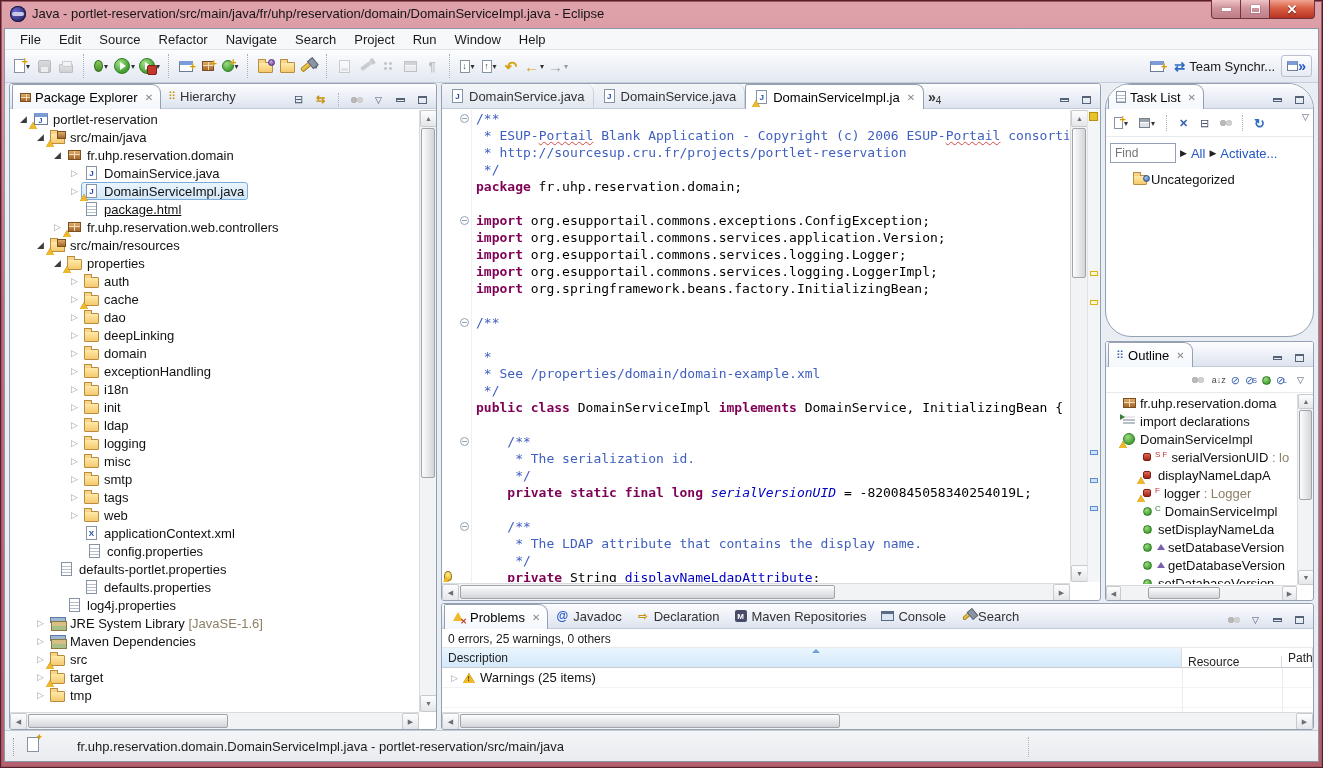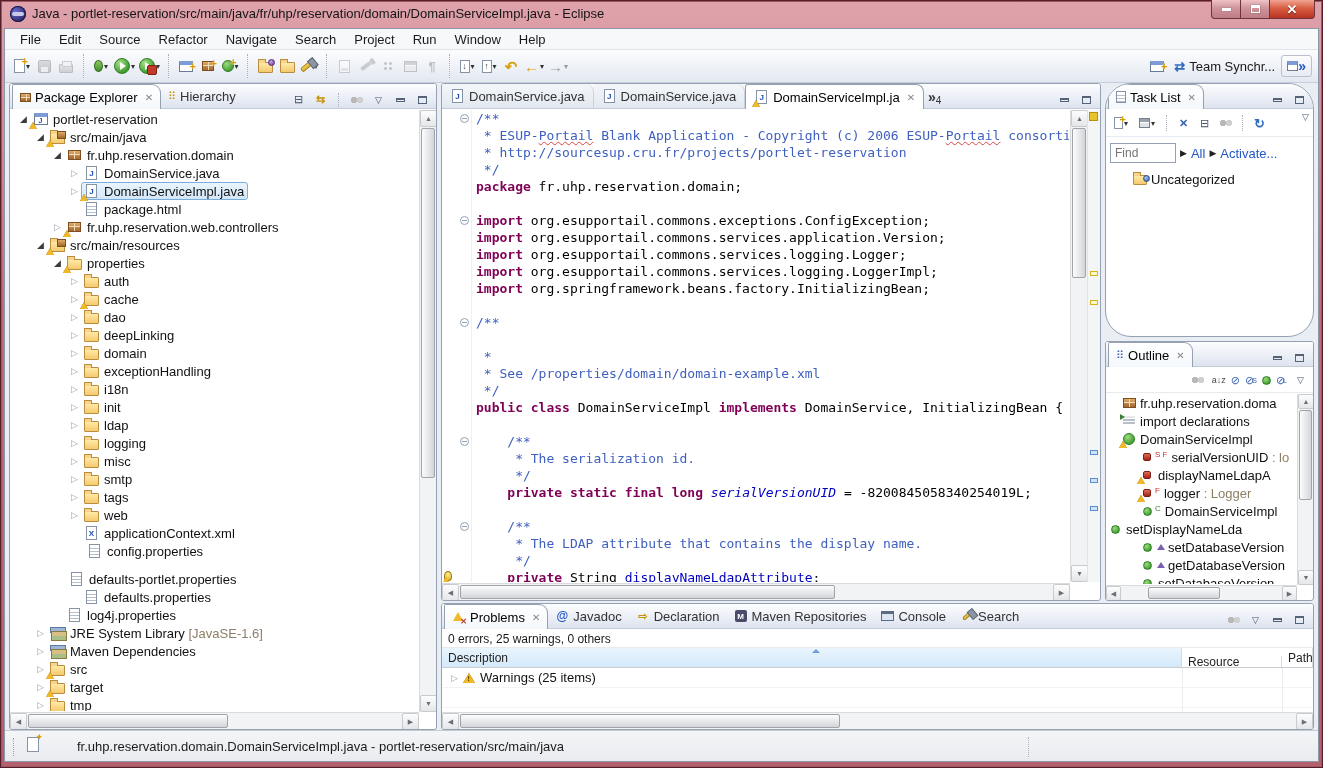--- a/index.html
+++ b/index.html
@@ -424,21 +424,21 @@
           <div class="trow sel" style="padding-left: 57px;">
             <span class="tw">▷</span>
             <span class="rowbox">
               <span class="ticon">
                 <span class="i-page">J</span>
                 <span class="ov-warn"></span>
               </span>
               <span class="tlabel">DomainServiceImpl.java</span>
             </span>
           </div>
-          <div class="trow" style="padding-left: 57px;">
+          <div class="trow" style="padding-left: 57px; text-decoration: underline;">
             <span class="tw"></span>
             <span class="rowbox">
               <span class="ticon">
                 <span class="i-txt"></span>
               </span>
               <span class="tlabel">package.html</span>
             </span>
           </div>
           <div class="trow" style="padding-left: 40px;">
             <span class="tw">▷</span>
@@ -608,21 +608,21 @@
           </div>
           <div class="trow" style="padding-left: 60px;">
             <span class="tw"></span>
             <span class="rowbox">
               <span class="ticon">
                 <span class="i-txt"></span>
               </span>
               <span class="tlabel">config.properties</span>
             </span>
           </div>
-          <div class="trow" style="padding-left: 42px; margin-top: 10px;">
+          <div class="trow" style="padding-left: 32px;">
             <span class="tw"></span>
             <span class="rowbox">
               <span class="ticon">
                 <span class="i-txt"></span>
               </span>
               <span class="tlabel">defaults-portlet.properties</span>
             </span>
           </div>
           <div class="trow" style="padding-left: 57px;">
             <span class="tw"></span>
@@ -911,21 +911,21 @@
             <span class="osup">F</span>
             <span class="tlabel">logger<span class="tsuffix"> : Logger</span></span>
           </div>
           <div class="orow" style="padding-left: 32px;">
             <span class="oic">
               <span class="mth-ci"></span>
             </span>
             <span class="osup green">C</span>
             <span class="tlabel">DomainServiceImpl</span>
           </div>
-          <div class="orow" style="">
+          <div class="orow" style="padding-left: 32px;">
             <span class="oic">
               <span class="mth-ci"></span>
             </span>
             <span class="tlabel">setDisplayNameLda</span>
           </div>
           <div class="orow" style="padding-left: 32px;">
             <span class="oic">
               <span class="mth-ci"></span>
             </span>
             <span class="tri-ov"></span>

